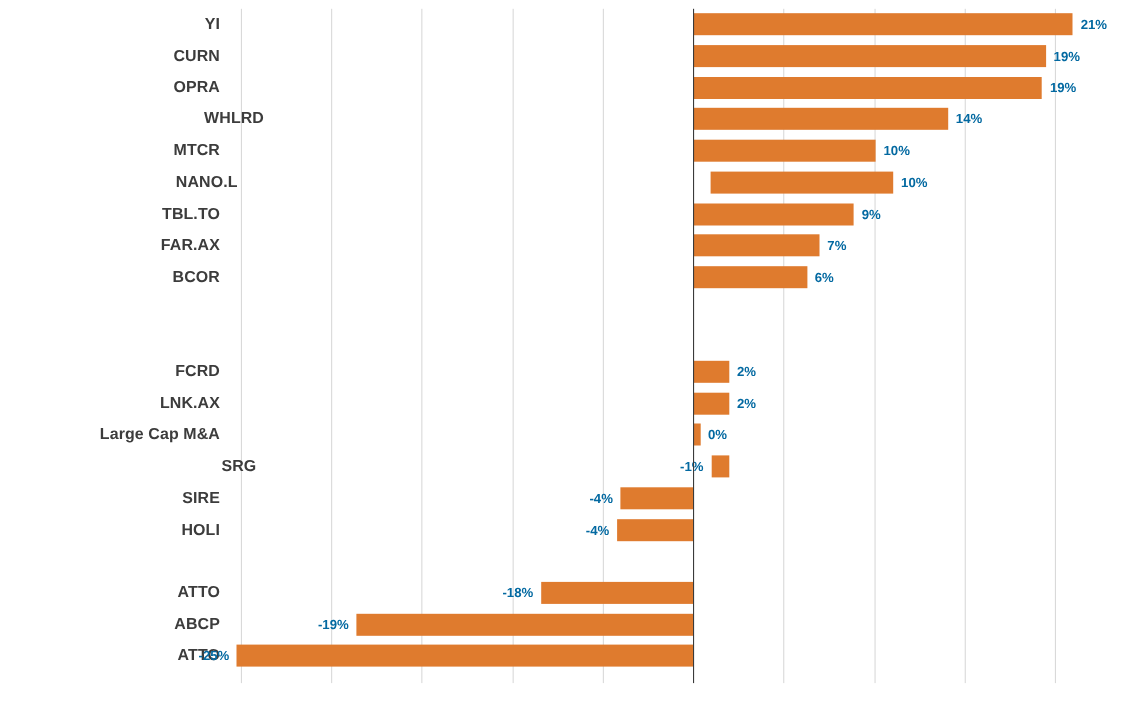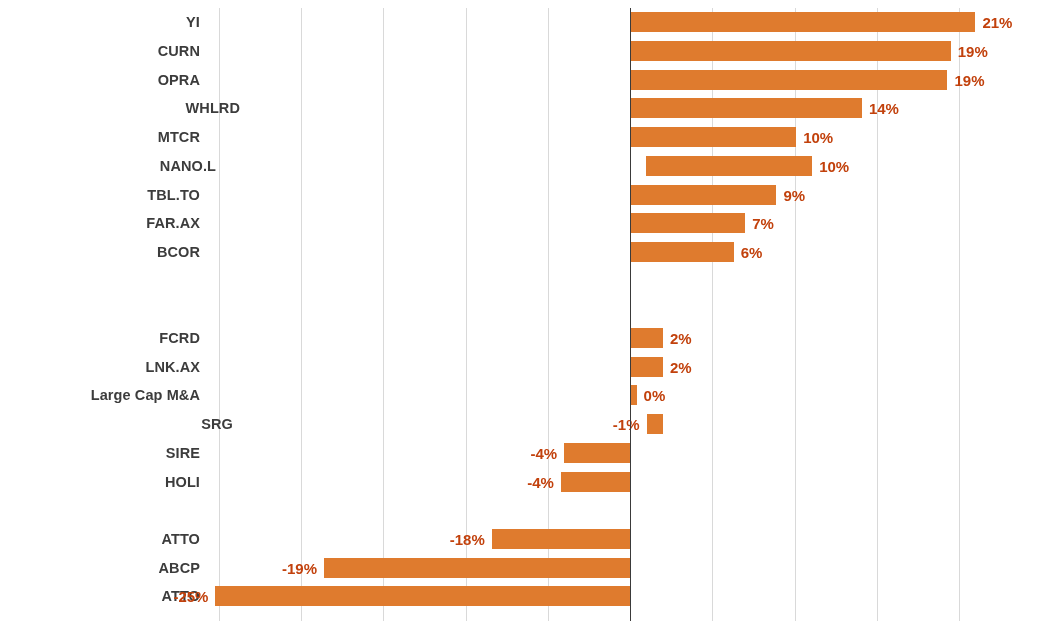--- a/index.html
+++ b/index.html
@@ -65,23 +65,23 @@
     top: 50%;
     transform: translateY(-50%);
     height: 20px;
     background: #df7b2e;
     z-index: 3;
   }
   .val-label {
     position: absolute;
     top: 50%;
     transform: translateY(-50%);
-    font-size: 15px;
+    font-size: 12px;
     font-weight: bold;
-    color: #c2410c;
+    color: #0369a1;
     white-space: nowrap;
     z-index: 5;
   }
 </style>
 </head>
 <body>
 
 <div id="chart-root">
   <div id="plot-area">
       <div class="gridline" style="left: 218.75px;"></div>

